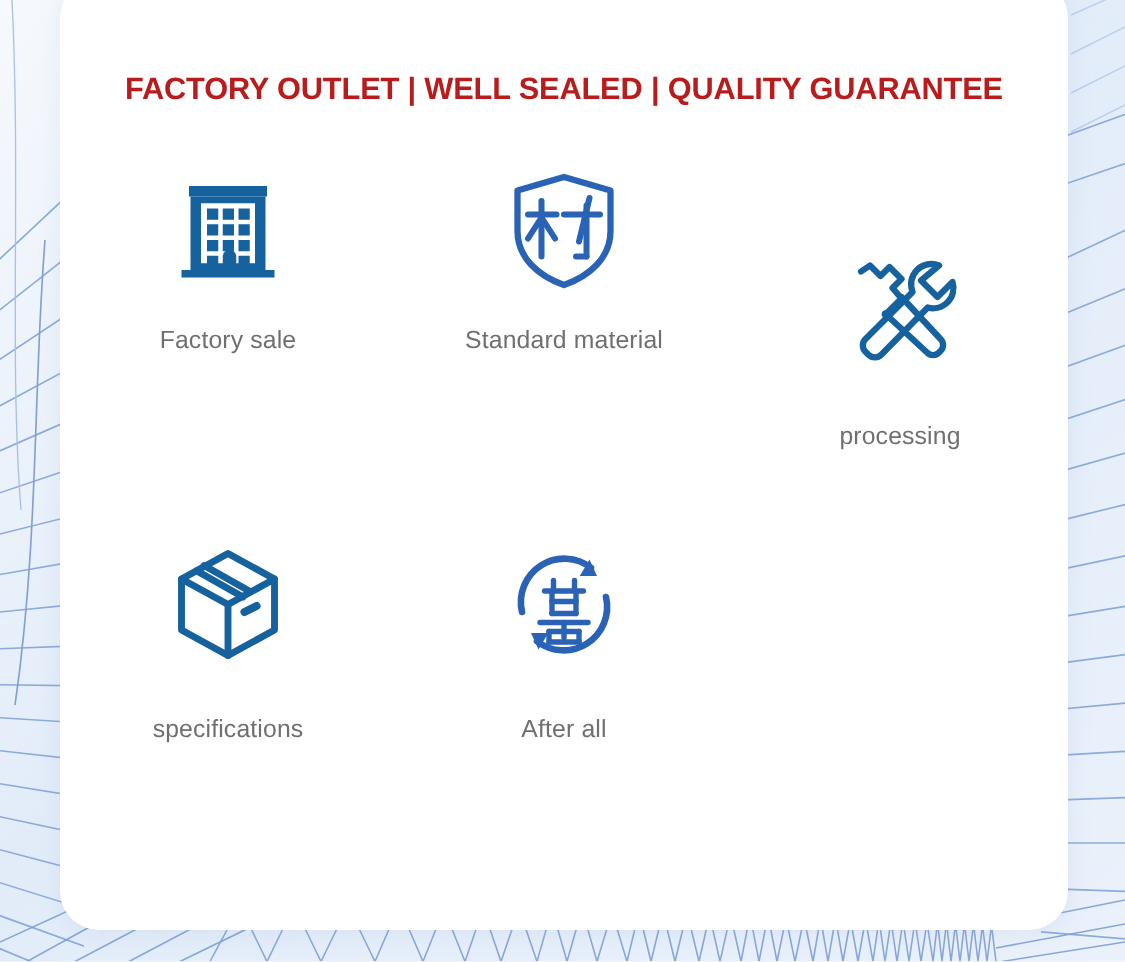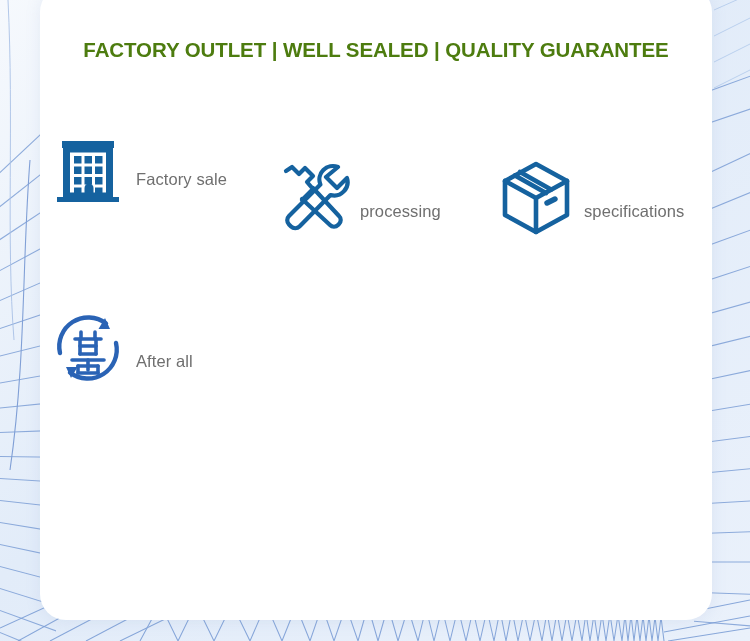--- a/index.html
+++ b/index.html
@@ -50,35 +50,35 @@
     color: #2b2b2b;
     line-height: 1.08;
     margin-top: 6px;
     font-family: "Liberation Sans", sans-serif;
   }
   .subtitle {
     text-align: center;
     font-size: 20.5px;
     font-weight: bold;
     letter-spacing: -0.1px;
-    color: #4d7c0f;
-    margin-top: 26px;
+    color: #b91c1c;
+    margin-top: 36px;
   }
 
   
   .grid {
     margin-top: 34px;
     display: grid;
     grid-template-columns: repeat(3, 1fr);
     grid-template-rows: repeat(2, 1fr);
     row-gap: 0px;
   }
   .cell {
     display: flex;
-    flex-direction: row;
+    flex-direction: column;
     align-items: center;
     justify-content: flex-start;
   }
   .cell.r2 { margin-top: 54px; }
 
   .icon-box {
     width: 96px;
     height: 96px;
     display: flex;
     align-items: center;
@@ -224,20 +224,40 @@
               <rect x="24" y="54.5" width="7.5" height="6"></rect>
               <rect x="45" y="54.5" width="7.5" height="6"></rect>
             </g>
             <path d="M34.5 64 L34.5 55 a4.5 4.5 0 0 1 9 0 L43.5 64 Z" fill="#15629f"></path>
           </svg>
         </div>
         <div class="cell-label">Factory sale</div>
       </div>
 
 
+      <div class="cell">
+        <div class="icon-box">
+          <svg width="76" height="82" viewBox="0 0 76 82" fill="none">
+            <path d="M38 5 L69 14 L69 41 C69 59 55 71 38 77 C21 71 7 59 7 41 L7 14 Z" stroke="#2a63b5" stroke-width="4.2" fill="none" stroke-linejoin="round"></path>
+            <g stroke="#2a63b5" stroke-width="4" stroke-linecap="round" fill="none">
+
+              <line x1="14" y1="30" x2="33" y2="30"></line>
+              <line x1="23" y1="21" x2="23" y2="58"></line>
+              <line x1="23" y1="32" x2="14" y2="46"></line>
+              <line x1="23" y1="32" x2="32" y2="46"></line>
+
+              <line x1="38" y1="30" x2="62" y2="30"></line>
+              <line x1="55" y1="19" x2="48" y2="48"></line>
+              <line x1="53" y1="24" x2="53" y2="58"></line>
+              <line x1="53" y1="58" x2="46" y2="58"></line>
+            </g>
+          </svg>
+        </div>
+        <div class="cell-label">Standard material</div>
+      </div>
 
       <div class="cell r2">
         <div class="icon-box">
           <svg width="78" height="78" viewBox="0 0 78 78" fill="none" stroke="#15629f" stroke-width="4.2" stroke-linejoin="round" stroke-linecap="round">
 
             <path d="M65 8 a13.5 13.5 0 0 0 -17.6 17.6 L16 57 a6 6 0 0 0 0 8.5 l2 2
                      a6 6 0 0 0 8.5 0 L57.5 36 A13.5 13.5 0 0 0 74 19 L64 29 L53 18 Z"></path>
 
             <path d="M13 12 l6-4 7 7 6-6 8 8 -6 6 6 7 -11 11"></path>
             <path d="M29 40 L57 66 a5.5 5.5 0 0 0 8 0 l1-1 a5.5 5.5 0 0 0 0-8 L40 29"></path>

